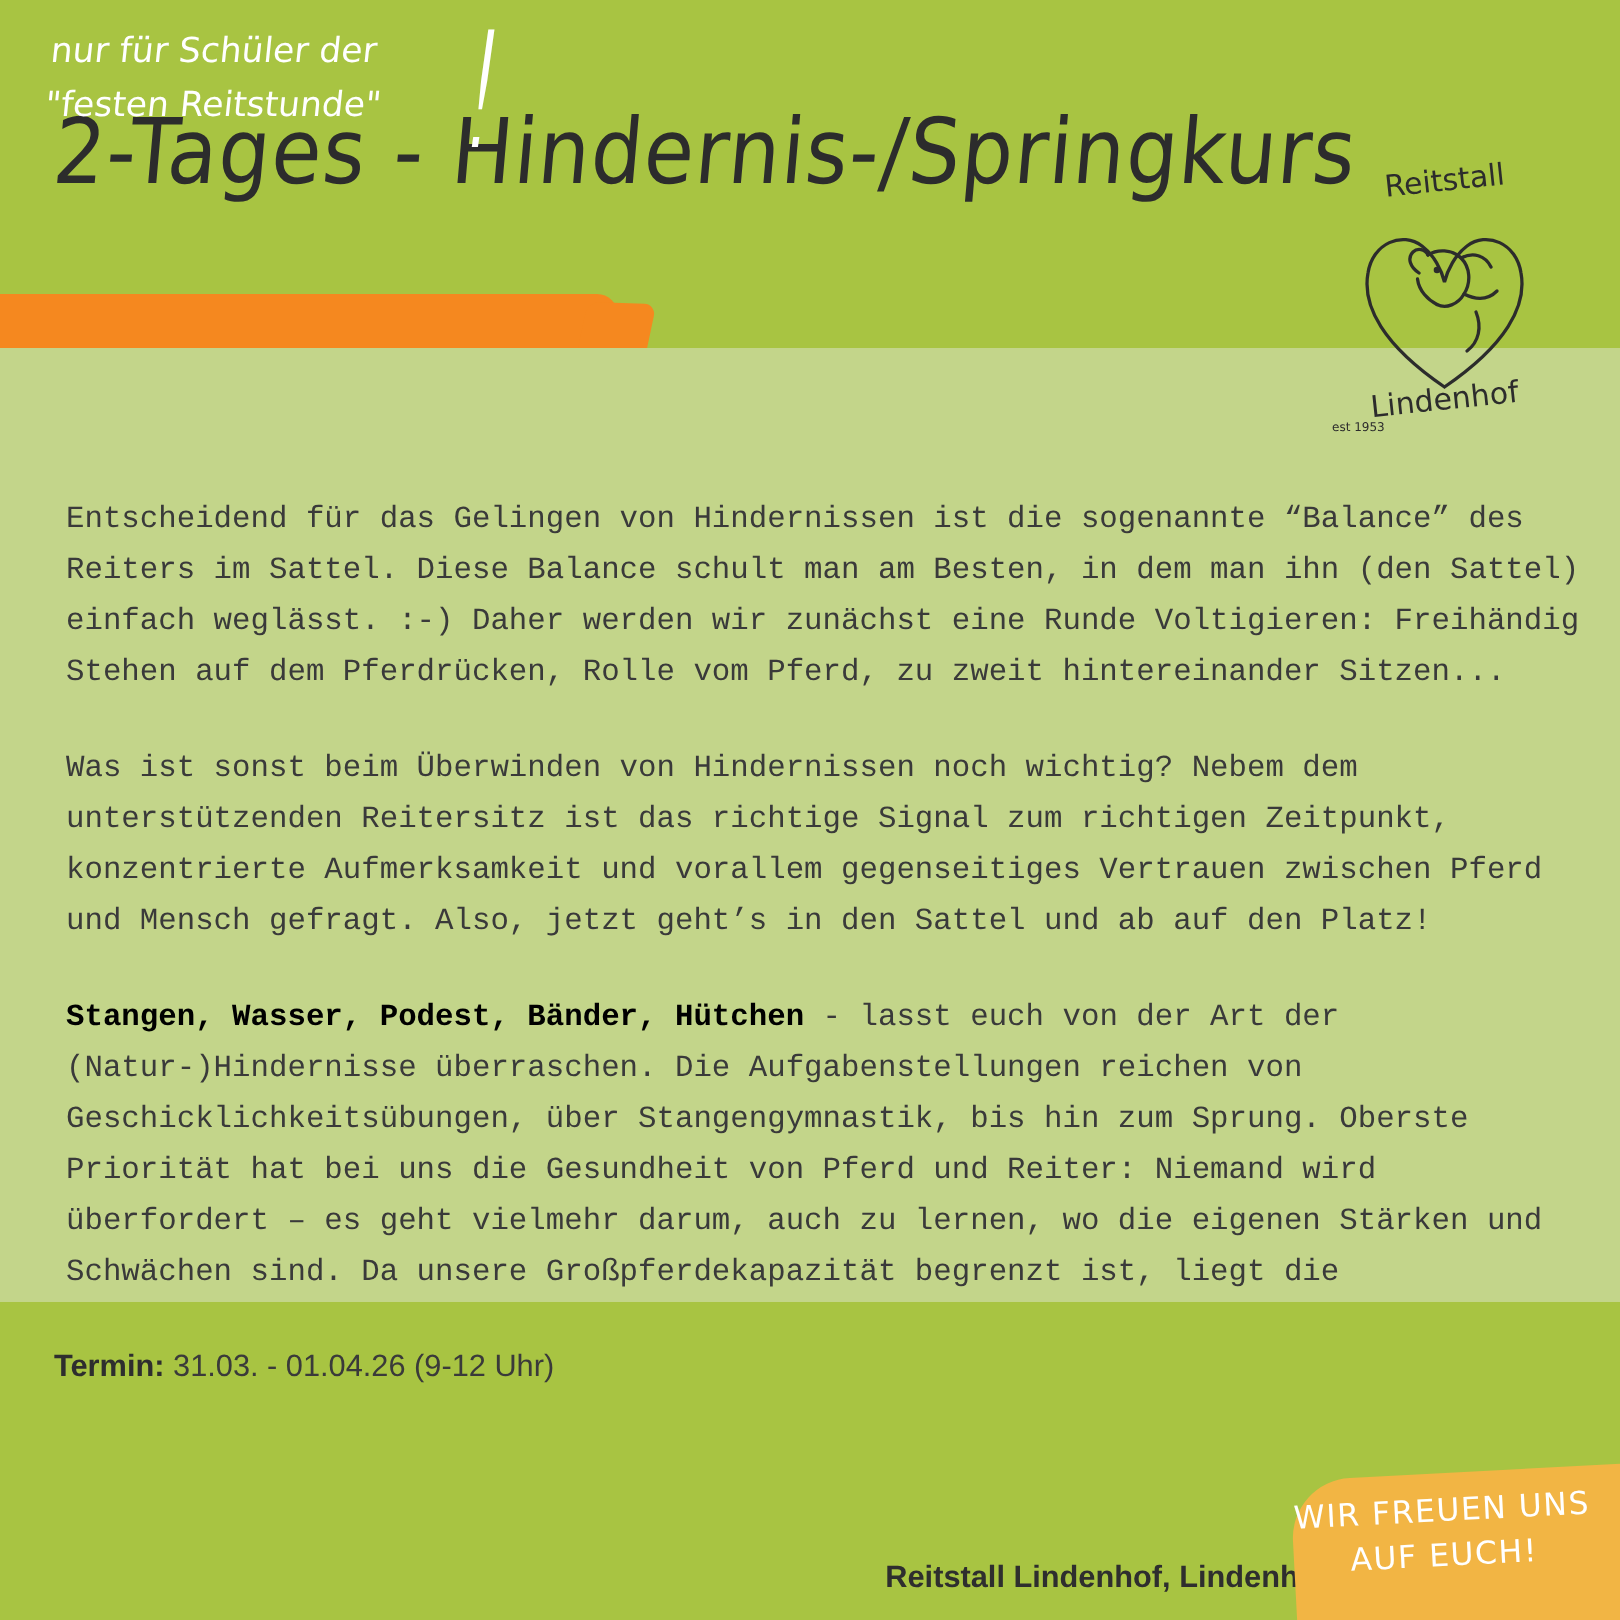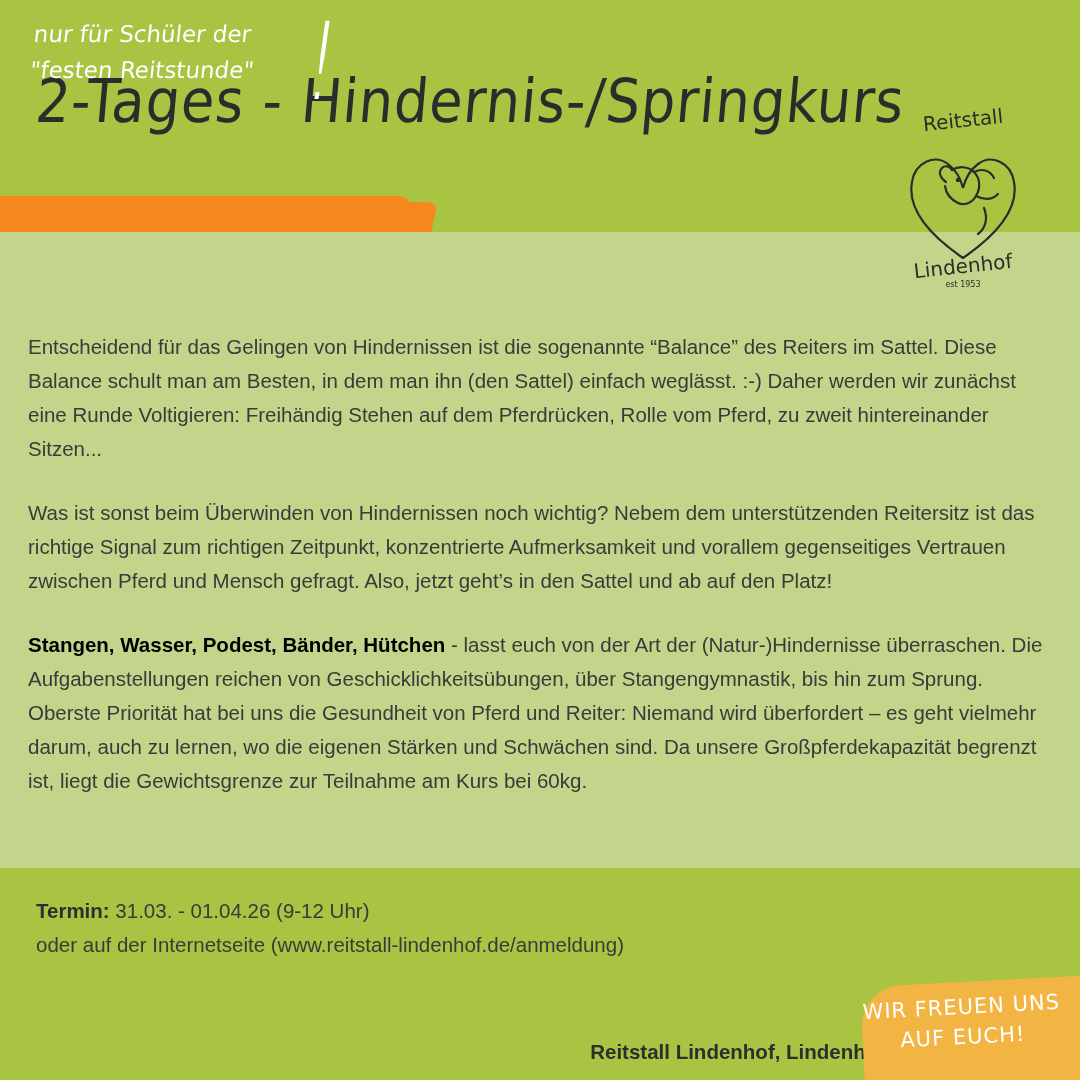--- a/index.html
+++ b/index.html
@@ -119,21 +119,21 @@
     text-align: center;
     font-family: "DejaVu Sans", sans-serif;
     font-size: 20px;
     color: #2c2c2c;
     transform: rotate(-6deg);
   }
   .logo-est {
     position: absolute;
     left: 0; top: 172px;
     width: 150px;
-    text-align: center;
+    text-align: left;
     font-family: "DejaVu Sans", sans-serif;
     font-size: 8px;
     color: #2c2c2c;
   }
 
   
   .body-panel {
     position: absolute;
     left: 0;
     top: 232px;
@@ -143,21 +143,21 @@
   }
   .body-text {
     position: absolute;
     left: 28px;
     top: 98px;
     width: 1026px;
     color: #3a3a3a;
     font-size: 20.5px;
     line-height: 34px;
   }
-  .body-text p { margin: 0 0 30px 0; }
+  .body-text p { margin: 0 0 30px 16px; font-family: Liberation Mono, monospace; }
   .body-text p:last-child { margin-bottom: 0; }
   .body-text b { font-weight: bold; color: #000000; }
 
   
   .footer {
     position: absolute;
     left: 0;
     top: 868px;
     width: 1080px;
     height: 212px;
@@ -248,21 +248,20 @@
     <div class="body-text">
       <p>Entscheidend für das Gelingen von Hindernissen ist die sogenannte “Balance” des Reiters im Sattel. Diese Balance schult man am Besten, in dem man ihn (den Sattel) einfach weglässt. :-) Daher werden wir zunächst eine Runde Voltigieren: Freihändig Stehen auf dem Pferdrücken, Rolle vom Pferd, zu zweit hintereinander Sitzen...</p>
       <p>Was ist sonst beim Überwinden von Hindernissen noch wichtig? Nebem dem unterstützenden Reitersitz ist das richtige Signal zum richtigen Zeitpunkt, konzentrierte Aufmerksamkeit und vorallem gegenseitiges Vertrauen zwischen Pferd und Mensch gefragt. Also, jetzt geht’s in den Sattel und ab auf den Platz!</p>
       <p><b>Stangen, Wasser, Podest, Bänder, Hütchen</b><span> - lasst euch von der Art der (Natur-)Hindernisse überraschen. Die Aufgabenstellungen reichen von Geschicklichkeitsübungen, über Stangengymnastik, bis hin zum Sprung. Oberste Priorität hat bei uns die Gesundheit von Pferd und Reiter: Niemand wird überfordert – es geht vielmehr darum, auch zu lernen, wo die eigenen Stärken und Schwächen sind. Da unsere Großpferdekapazität begrenzt ist, liegt die Gewichtsgrenze zur Teilnahme am Kurs bei 60kg.</span></p>
     </div>
   </div>
 
   <div class="footer">
     <div class="footer-info">
       <div><b>Termin:</b><span> 31.03. - 01.04.26 (9-12 Uhr)</span></div>
-      <div>oder auf der Internetseite (www.reitstall-lindenhof.de/anmeldung)</div>
     </div>
     <div class="footer-address">Reitstall Lindenhof, Lindenhof, 63843 Niedernberg</div>
     <div class="corner-brush"></div>
     <div class="corner-text">
       <div>WIR FREUEN UNS</div>
       <div>AUF EUCH!</div>
     </div>
   </div>
 
 </div>

